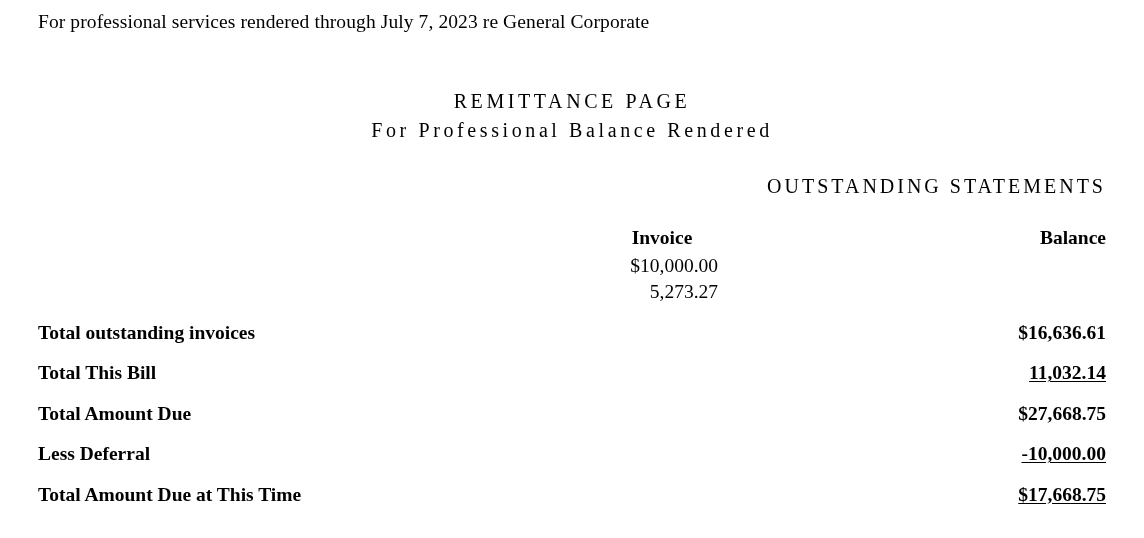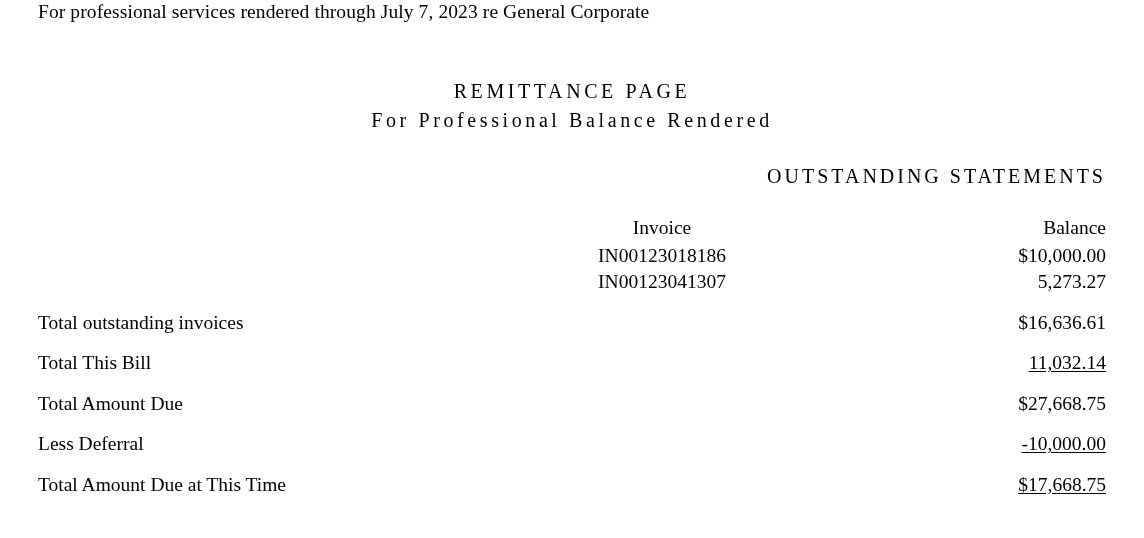--- a/index.html
+++ b/index.html
@@ -18,20 +18,21 @@
   .page {
     position: relative;
     width: 1144px;
     height: 538px;
     box-sizing: border-box;
     padding: 0 38px;
   }
   .intro-line {
     font-size: 19.5px;
     line-height: 1.2;
+    padding-top: 10px;
     letter-spacing: 0.1px;
   }
   .heading-block {
     margin-top: 54px;
     text-align: center;
   }
   .heading-main {
     font-size: 20px;
     letter-spacing: 3.6px;
     line-height: 1.45;
@@ -64,21 +65,21 @@
   .col-invoice {
     flex: 1 1 auto;
     text-align: center;
   }
   .col-balance {
     width: 250px;
     flex: 0 0 250px;
     text-align: right;
   }
   .bold {
-    font-weight: normal;
+    font-weight: bold;
   }
   .hdr-row {
     margin-bottom: 8px;
   }
   .inv-row {
     margin-bottom: 7px;
   }
   .total-row {
     margin-top: 21px;
   }
@@ -105,27 +106,25 @@
   <div class="table-area">
 
     <div class="row hdr-row">
       <div class="col-label"></div>
       <div class="col-invoice bold">Invoice</div>
       <div class="col-balance bold">Balance</div>
     </div>
 
     <div class="row inv-row">
       <div class="col-label"></div>
-      <div class="col-invoice">IN00123018186</div>
       <div class="col-balance">$10,000.00</div>
     </div>
 
     <div class="row inv-row">
       <div class="col-label"></div>
-      <div class="col-invoice">IN00123041307</div>
       <div class="col-balance">5,273.27</div>
     </div>
 
     <div class="row total-row">
       <div class="col-label bold">Total outstanding invoices</div>
       <div class="col-invoice"></div>
       <div class="col-balance bold nowrap">$16,636.61</div>
     </div>
 
     <div class="row total-row">

